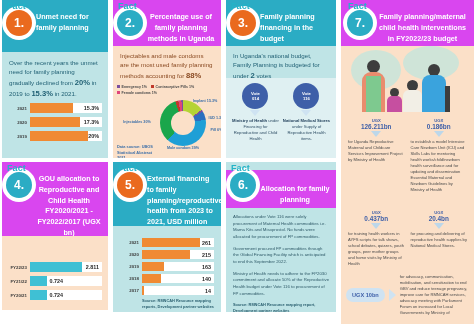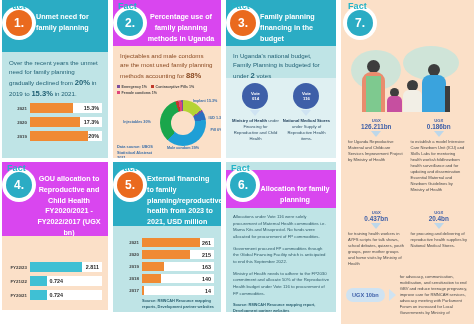--- a/index.html
+++ b/index.html
@@ -340,20 +340,21 @@
       <p style="margin-bottom:5px;">Government procured FP commodities through the Global Financing Facility which is anticipated to end this September 2022.</p>
       <p style="margin-bottom:5px;">Ministry of Health needs to adhere to the FP2030 commitment and allocate 50% of the Reproductive Health budget under Vote 116 to procurement of FP commodities.</p>
       <div class="srcnote" style="color:#2b6070;">Source: RMNCAH Resource mapping report, Development partner websites</div>
     </div>
   </div>
 
   <div class="card" style="left:341px; top:0px; width:133px; height:324px; background:#fbe0c8;">
     <div class="badge-ring" style="left:2px;"></div>
     <div class="fact-word" style="left:7px;">Fact</div>
     <div class="fact-badge badge-teal" style="left:6px;">7.</div>
+    <div class="head-band hb-orange" style="top:0; height:46px; padding:12px 6px 0 36px;">Family planning/maternal child health interventions in FY2022/23 budget</div>
 
     <div class="illus" style="position:absolute; top:46px; height:66px;">
       <div class="blob" style="left:10px; top:4px; width:50px; height:40px;"></div>
       <div class="blob" style="left:62px; top:0px; width:56px; height:34px;"></div>
 
       <div class="fig" style="left:26px; top:14px; width:13px; height:13px; border-radius:50%; background:#3d3d3d;"></div>
       <div class="fig" style="left:21px; top:26px; width:23px; height:40px; border-radius:9px 9px 0 0; background:#e98c6d;"></div>
       <div class="fig" style="left:25px; top:30px; width:15px; height:36px; background:#7ec98f;"></div>
 
       <div class="fig" style="left:49px; top:42px; width:9px; height:9px; border-radius:50%; background:#3d3d3d;"></div>

